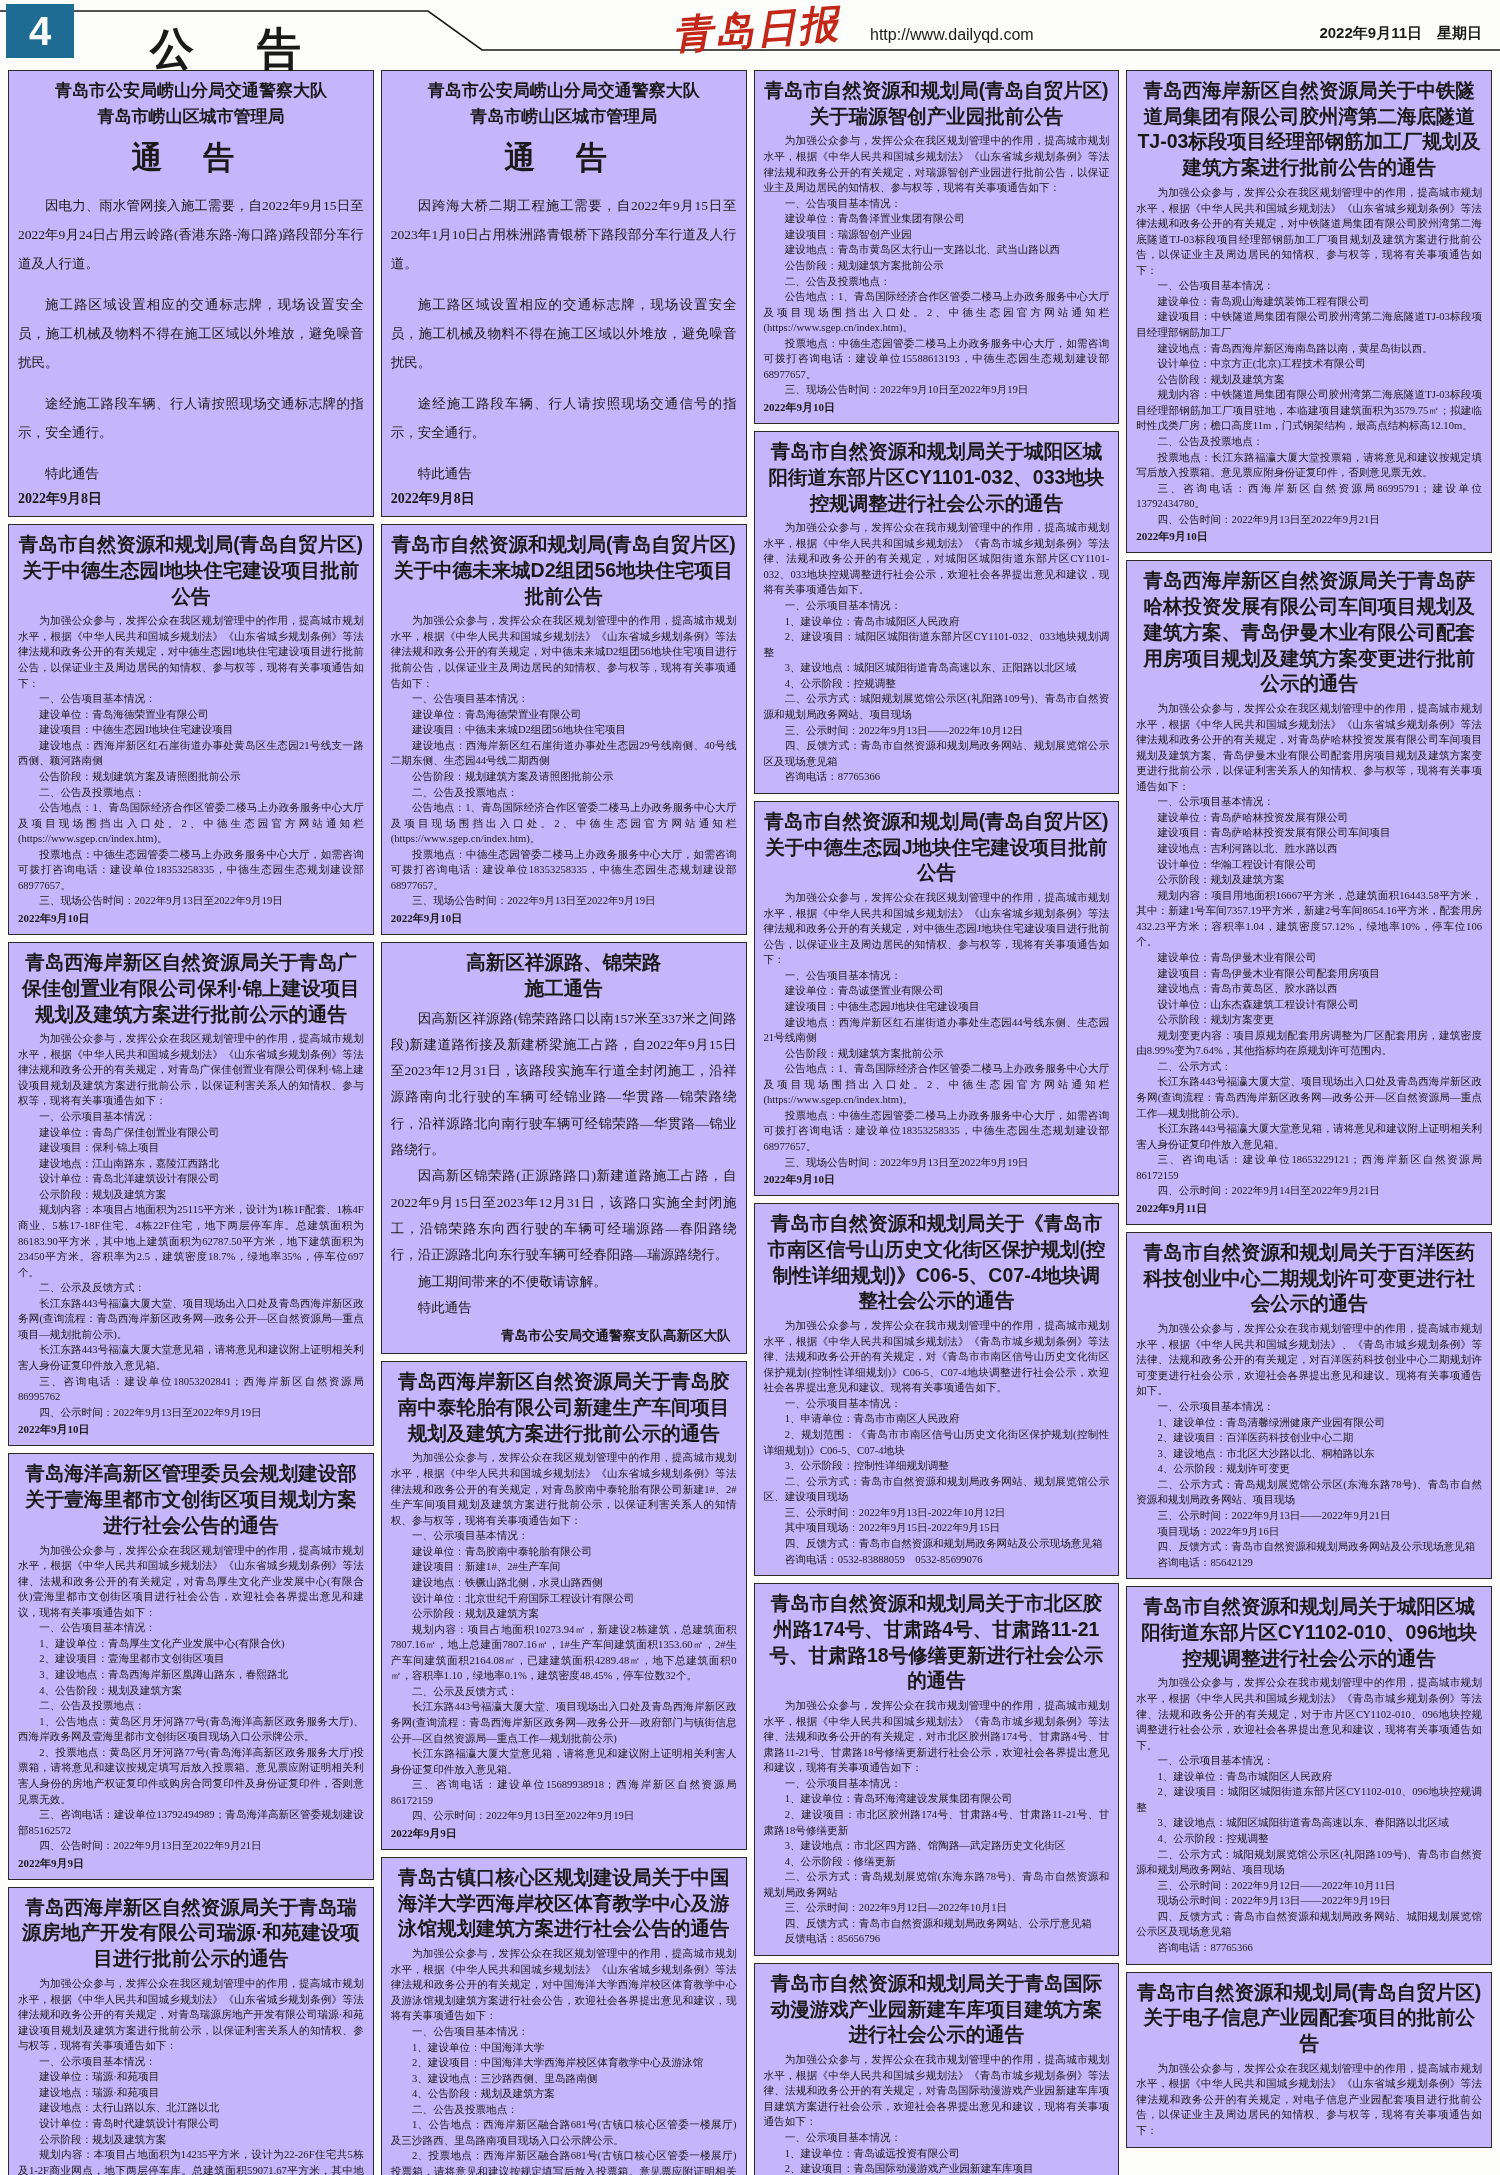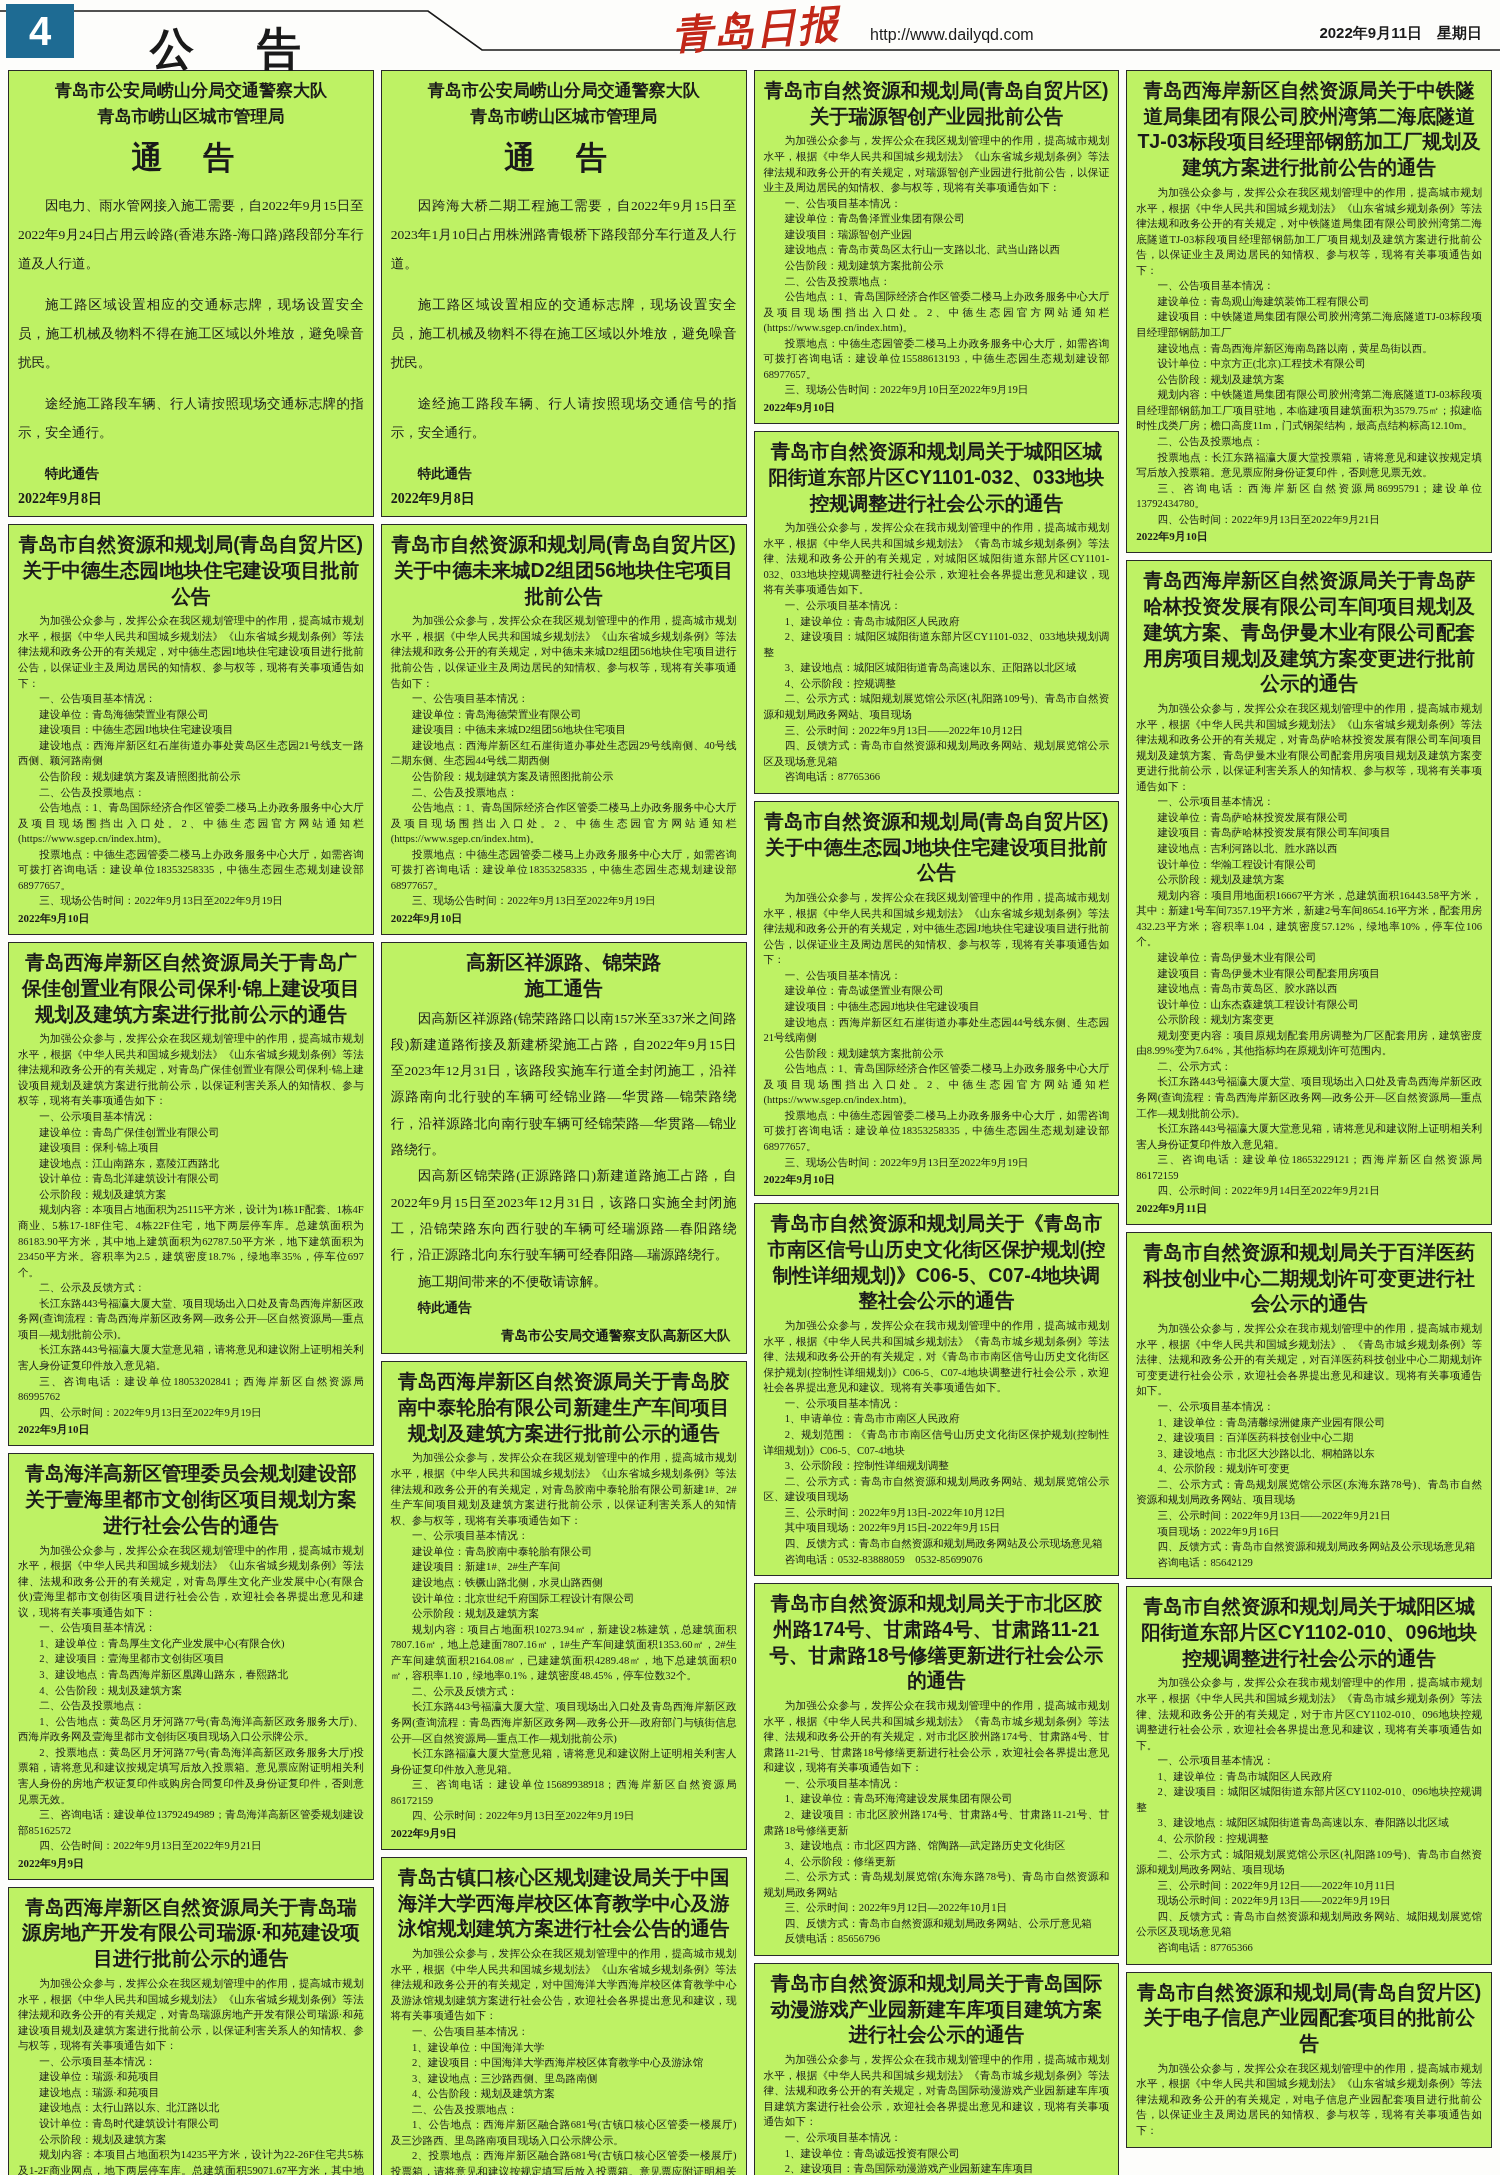--- a/index.html
+++ b/index.html
@@ -15,30 +15,30 @@
            letter-spacing:26px;font-family:"Liberation Serif",serif;}
   .masthead{position:absolute;left:672px;top:2px;font-size:40px;font-weight:bold;
            font-style:italic;transform:rotate(-4deg);letter-spacing:2px;
            font-family:"DejaVu Serif",serif;}
   .site-url{position:absolute;left:870px;top:26px;font-size:16px;font-family:"Liberation Sans",sans-serif;}
   .hdr-date{position:absolute;right:18px;top:24px;font-size:15px;font-weight:bold;
            font-family:"Liberation Sans",sans-serif;}
   
   .cols{display:flex;gap:7px;padding:6px 8px 8px 8px;align-items:flex-start;}
   .col{flex:1 1 0;min-width:0;display:flex;flex-direction:column;}
-  .box{border:1px solid #2a2a2a;background:#bef264;margin-bottom:7px;padding:7px 9px 8px 9px;}
+  .box{border:1px solid #2a2a2a;background:#c4b5fd;margin-bottom:7px;padding:7px 9px 8px 9px;}
   .org-line{text-align:center;font-weight:bold;font-size:17px;line-height:1.5;}
   .big-title{text-align:center;font-weight:bold;font-size:31px;letter-spacing:16px;
              margin:8px 0 10px 0;font-family:"Liberation Sans",sans-serif;}
   .title{margin:0 0 4px 0;text-align:center;font-weight:bold;font-size:19.5px;line-height:1.32;
          font-family:"Liberation Sans",sans-serif;}
   .p{margin:0;text-indent:2em;font-size:10.6px;line-height:1.47;text-align:justify;}
   .notice .p{font-size:13.5px;line-height:2.15;margin-top:12px;}
   .traffic .p{font-size:13.5px;line-height:1.95;}
-  .p.strong{font-weight:bold;}
+  .p.strong{font-weight:normal;}
   .date{font-size:11px;font-weight:bold;padding-right:14px;margin-top:2px;}
   .notice .date,.traffic .date{font-size:14px;}
   .signature{text-align:right;font-size:13.5px;font-weight:bold;padding-right:6px;margin-top:6px;}
 </style>
 </head>
 <body>
 
 <div class="page">
   <div class="hdr">
     <svg class="hdr-rule" viewBox="0 0 1500 64">

